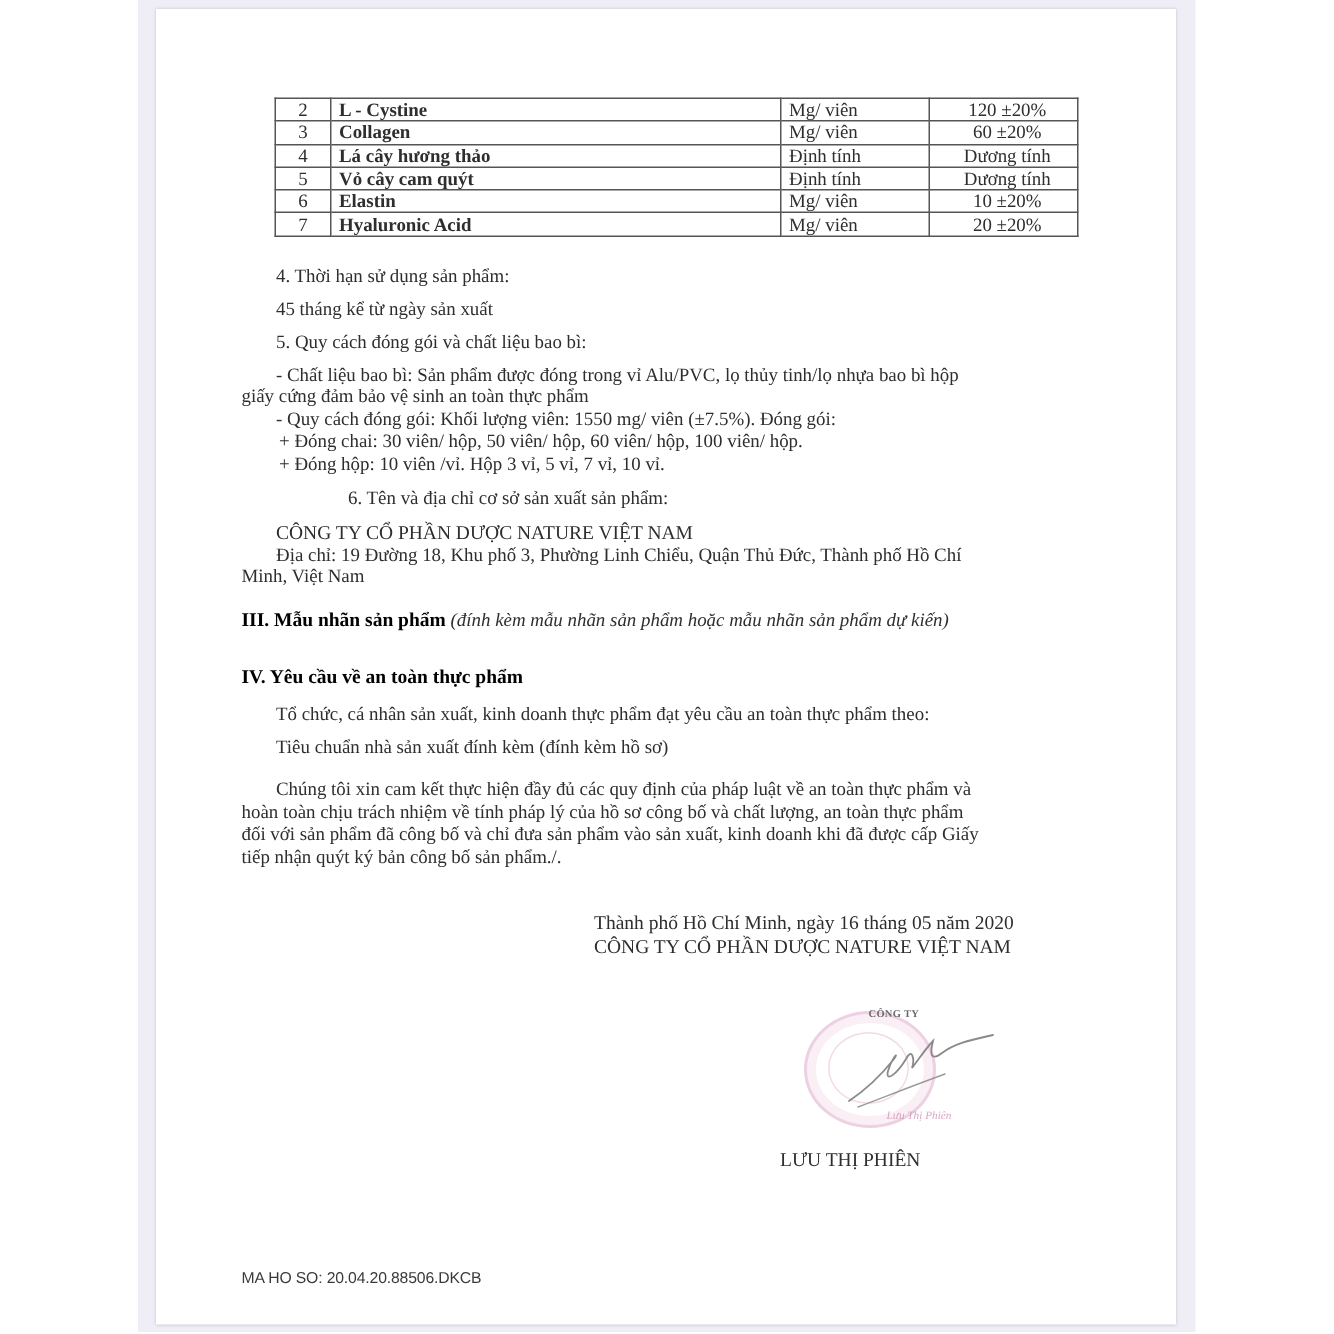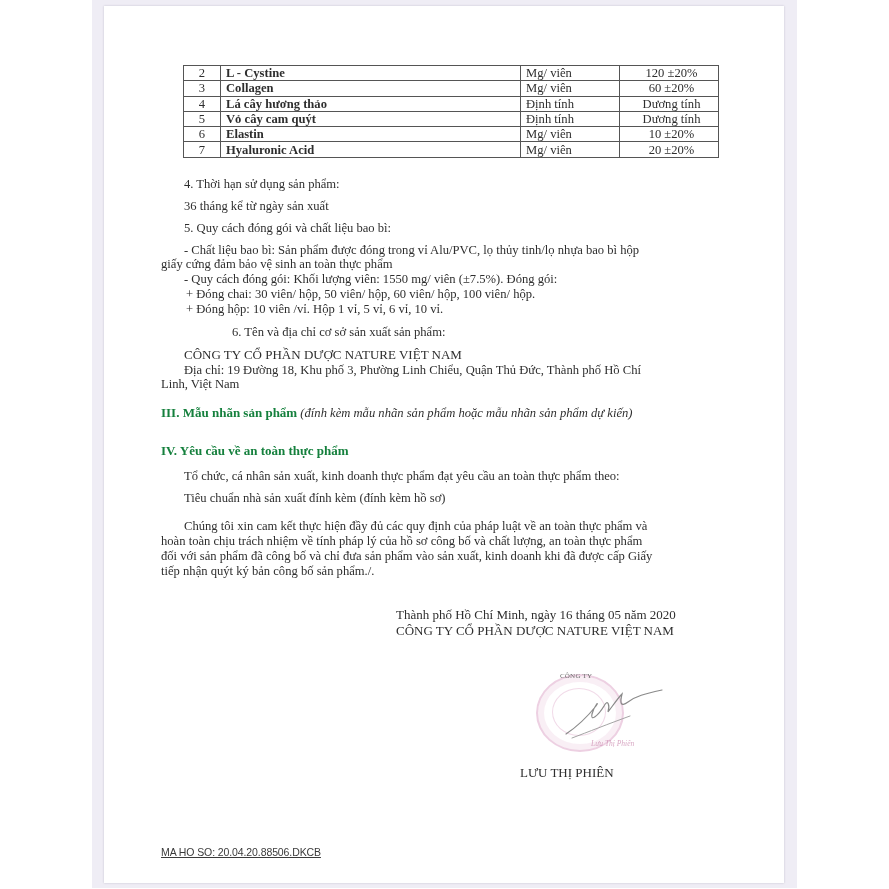--- a/index.html
+++ b/index.html
@@ -50,59 +50,58 @@
       padding: 0 0 0 5px;
       line-height: 14px;
       white-space: nowrap;
     }
     table.spec td.no { width: 36px; text-align: center; padding: 0; }
     table.spec td.name { width: 294px; font-weight: bold; }
     table.spec td.unit { width: 93px; }
     table.spec td.val { width: 93px; text-align: center; }
     .ital { font-style: italic; }
 
-    .heading { font-size: 13px; font-weight: bold; color: #15803d; }
+    .heading { font-size: 13px; font-weight: bold; color: #000000; }
 
     
     .stamp {
       position: absolute;
       left: 536px;
       top: 674px;
       width: 84px;
       height: 74px;
       border-radius: 50%;
       border: 2px solid rgba(214,150,190,0.45);
       box-shadow: inset 0 0 0 6px rgba(214,150,190,0.15);
     }
     .stamp-inner {
       position: absolute;
       left: 14px; top: 12px;
       width: 52px; height: 46px;
       border-radius: 50%;
       border: 1px solid rgba(214,150,190,0.35);
     }
     .stamp-top {
-      position: absolute; left: 560px; top: 672px;
-      font-size: 7px; font-weight: normal; color: #6b6b6b; letter-spacing: 0.2px;
+      position: absolute; left: 579px; top: 672px;
+      font-size: 7px; font-weight: bold; color: #6b6b6b; letter-spacing: 0.2px;
     }
     .stamp-name {
       position: absolute; left: 591px; top: 739px;
       font-size: 7.5px; color: rgba(200,130,170,0.7); font-style: italic;
     }
     .signature { position: absolute; left: 558px; top: 676px; }
 
     .footer-code {
       position: absolute;
       left: 161px;
       top: 846px;
       font-family: "Liberation Sans", "DejaVu Sans", sans-serif;
       font-size: 10.5px;
       color: #3a3a3a;
       letter-spacing: -0.1px;
-      text-decoration: underline;
     }
   </style>
 </head>
 <body>
 
 <div class="frame"></div>
 <div class="sheet"></div>
 
 <table class="spec">
   <tbody>
@@ -139,33 +138,33 @@
     <tr>
       <td class="no">7</td>
       <td class="name">Hyaluronic Acid</td>
       <td class="unit">Mg/ viên</td>
       <td class="val">20 ±20%</td>
     </tr>
   </tbody>
 </table>
 
 <div class="abs txt" style="left:184px; top:177px;">4. Thời hạn sử dụng sản phẩm:</div>
-<div class="abs txt" style="left:184px; top:199px;">36 tháng kể từ ngày sản xuất</div>
+<div class="abs txt" style="left:184px; top:199px;">45 tháng kể từ ngày sản xuất</div>
 
 <div class="abs txt" style="left:184px; top:221px;">5. Quy cách đóng gói và chất liệu bao bì:</div>
 <div class="abs txt" style="left:184px; top:243px;">- Chất liệu bao bì: Sản phẩm được đóng trong vỉ Alu/PVC, lọ thủy tinh/lọ nhựa bao bì hộp</div>
 <div class="abs txt" style="left:161px; top:257px;">giấy cứng đảm bảo vệ sinh an toàn thực phẩm</div>
 <div class="abs txt" style="left:184px; top:272px;">- Quy cách đóng gói: Khối lượng viên: 1550 mg/ viên (±7.5%). Đóng gói:</div>
 <div class="abs txt" style="left:186px; top:287px;">+ Đóng chai: 30 viên/ hộp, 50 viên/ hộp, 60 viên/ hộp, 100 viên/ hộp.</div>
-<div class="abs txt" style="left:186px; top:302px;">+ Đóng hộp: 10 viên /vỉ. Hộp 1 vỉ, 5 vỉ, 6 vỉ, 10 vỉ.</div>
+<div class="abs txt" style="left:186px; top:302px;">+ Đóng hộp: 10 viên /vỉ. Hộp 3 vỉ, 5 vỉ, 7 vỉ, 10 vỉ.</div>
 
 <div class="abs txt" style="left:184px; top:325px;margin-left:48px;">6. Tên và địa chỉ cơ sở sản xuất sản phẩm:</div>
 <div class="abs txt" style="left:184px; top:348px; font-size:13px;">CÔNG TY CỔ PHẦN DƯỢC NATURE VIỆT NAM</div>
 <div class="abs txt" style="left:184px; top:363px;">Địa chỉ: 19 Đường 18, Khu phố 3, Phường Linh Chiểu, Quận Thủ Đức, Thành phố Hồ Chí</div>
-<div class="abs txt" style="left:161px; top:377px;">Linh, Việt Nam</div>
+<div class="abs txt" style="left:161px; top:377px;">Minh, Việt Nam</div>
 
 <div class="abs txt" style="left:161px; top:406px;">
   <span class="heading">III. Mẫu nhãn sản phẩm</span>
   <span class="ital">(đính kèm mẫu nhãn sản phẩm hoặc mẫu nhãn sản phẩm dự kiến)</span>
 </div>
 
 <div class="abs heading" style="left:161px; top:443px;">IV. Yêu cầu về an toàn thực phẩm</div>
 <div class="abs txt" style="left:184px; top:469px;">Tổ chức, cá nhân sản xuất, kinh doanh thực phẩm đạt yêu cầu an toàn thực phẩm theo:</div>
 <div class="abs txt" style="left:184px; top:491px;">Tiêu chuẩn nhà sản xuất đính kèm (đính kèm hồ sơ)</div>
 <div class="abs txt" style="left:184px; top:519px;">Chúng tôi xin cam kết thực hiện đầy đủ các quy định của pháp luật về an toàn thực phẩm và</div>

